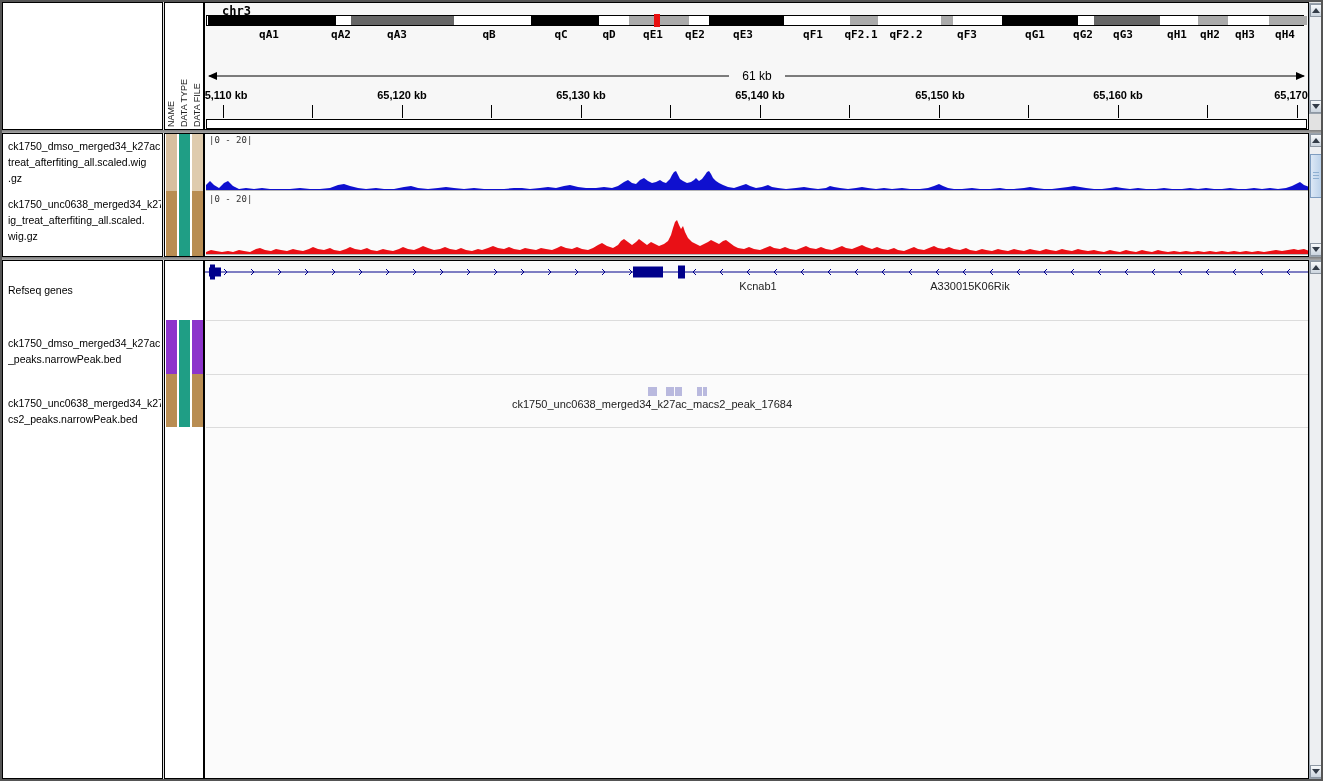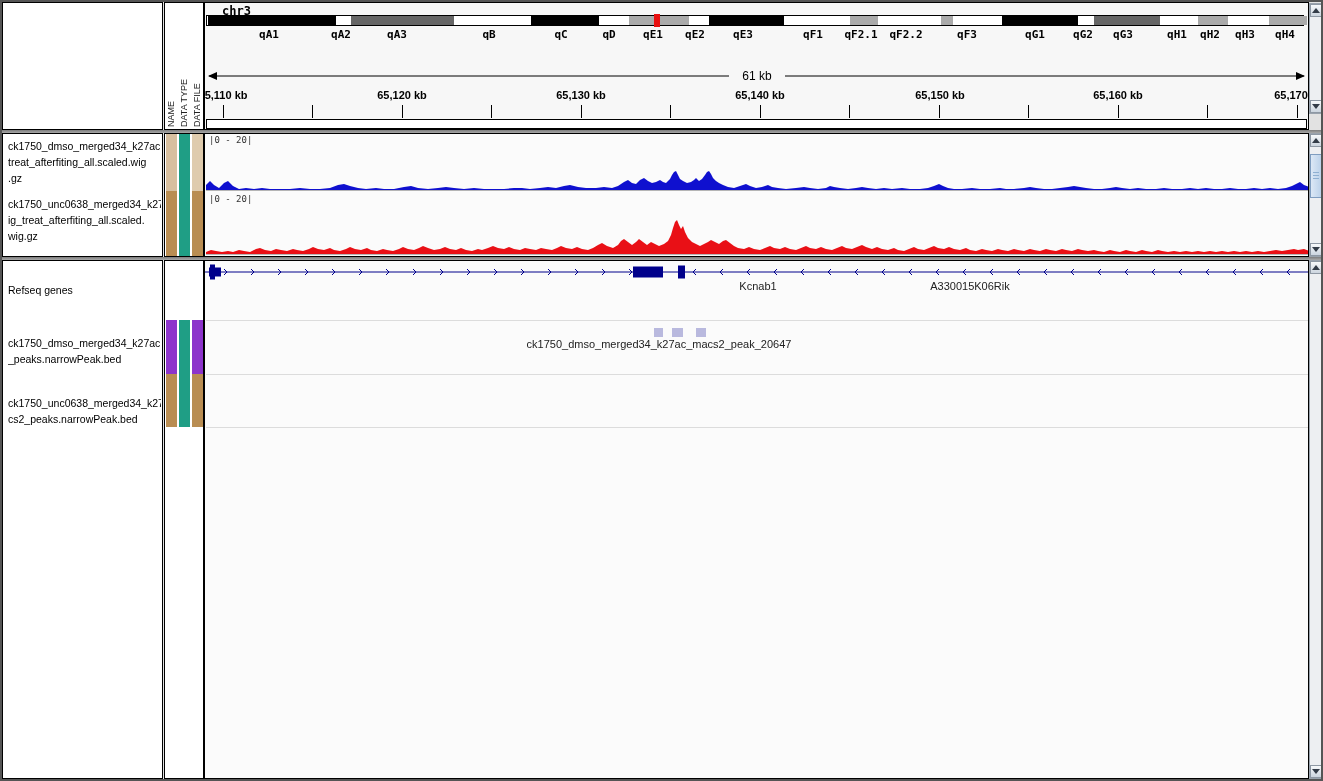--- a/index.html
+++ b/index.html
@@ -313,27 +313,29 @@
         <path d="M1058,7 L1055,10 L1058,13" stroke="#00008b" fill="none"></path>
         <path d="M1085,7 L1082,10 L1085,13" stroke="#00008b" fill="none"></path>
         <rect x="4" y="5.5" width="12" height="9" fill="#00008b"></rect>
         <rect x="5" y="2.5" width="5" height="15" fill="#00008b"></rect>
         <rect x="428" y="4.5" width="30" height="11" fill="#00008b"></rect>
         <rect x="473" y="3.5" width="7" height="13" fill="#00008b"></rect>
       </svg>
     <div class="gene-label" style="left: 553px;">Kcnab1</div>
     <div class="gene-label" style="left: 765px;">A330015K06Rik</div>
     <div class="row-sep" style="top:59px;"></div>
-    <div class="peak-row" style="top:60px;" id="peak-row-0">
-      <div class="peak-label" style="top: 17px; left: 453px;">ck1750_dmso_merged34_k27ac_macs2_peak_20647</div>
-    <div class="peak-box" style="left: 448px; width: 9px; top: 7px; background: rgb(185, 185, 222);"></div>
-        <div class="peak-box" style="left: 466px; width: 11px; top: 7px; background: rgb(185, 185, 222);"></div>
-        <div class="peak-box" style="left: 490px; width: 10px; top: 7px; background: rgb(185, 185, 222);"></div>
-      </div>
     <div class="row-sep" style="top:113px;"></div>
+    <div class="peak-row" style="top:114px;" id="peak-row-1">
+      <div class="peak-label" style="top: 23px; left: 446px;">ck1750_unc0638_merged34_k27ac_macs2_peak_17684</div>
+    <div class="peak-box" style="left: 442px; width: 9px; top: 12px; background: rgb(185, 185, 222);"></div>
+        <div class="peak-box" style="left: 460px; width: 8px; top: 12px; background: rgb(185, 185, 222);"></div>
+        <div class="peak-box" style="left: 469px; width: 7px; top: 12px; background: rgb(185, 185, 222);"></div>
+        <div class="peak-box" style="left: 491px; width: 5px; top: 12px; background: rgb(185, 185, 222);"></div>
+        <div class="peak-box" style="left: 497px; width: 4px; top: 12px; background: rgb(185, 185, 222);"></div>
+      </div>
     <div class="row-sep" style="top:166px;"></div>
   </div>
 
   <div class="scrollbar" style="left:1307px; top:258px; height:519px;">
     <div class="sb-btn up">
         <div class="tri-up"></div>
       </div>
     <div class="sb-btn down">
         <div class="tri-down"></div>
       </div>

